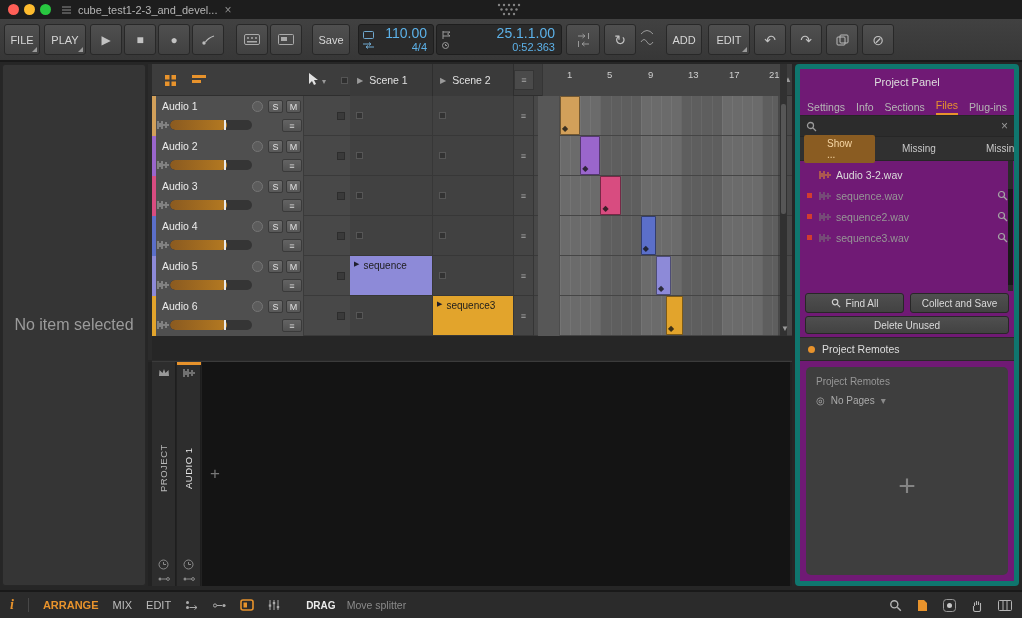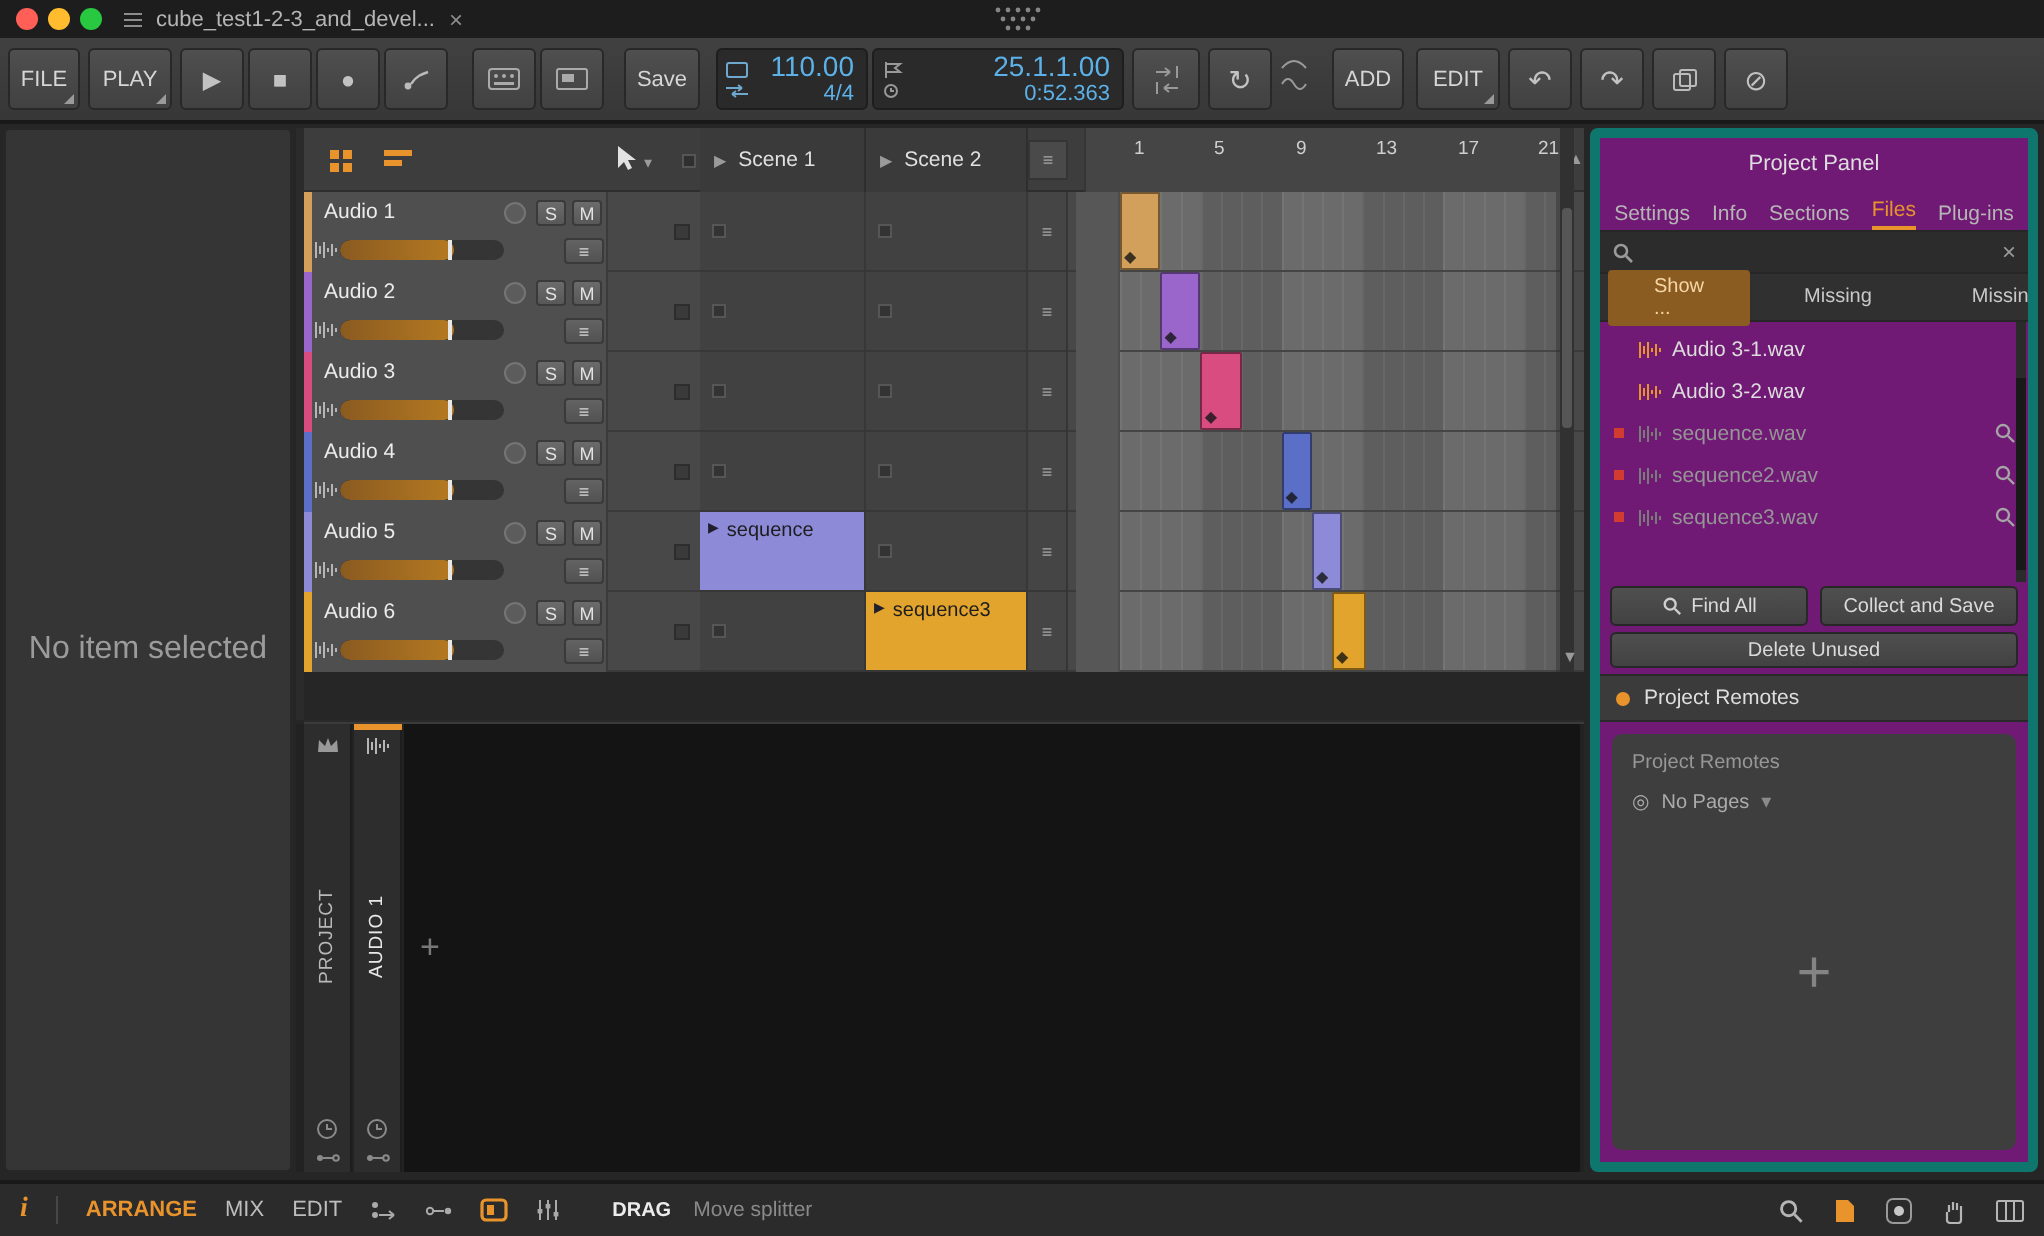--- a/index.html
+++ b/index.html
@@ -671,29 +671,20 @@
     <span class="chip">Missing</span>
   </div>
   <div class="rp-list">
     <div class="filerow">
       <span class="dot"></span>
       <span class="wfc">
           <svg width="12" height="10" viewBox="0 0 12 10">
             <path d="M1 1v8M3 3v4M5 1v8M7 4v2M9 2v6M11 4v2" stroke="currentColor"></path>
           </svg>
         </span>
-      <span>Audio 3-1.wav</span>
-    </div>
-    <div class="filerow">
-      <span class="dot"></span>
-      <span class="wfc">
-          <svg width="12" height="10" viewBox="0 0 12 10">
-            <path d="M1 1v8M3 3v4M5 1v8M7 4v2M9 2v6M11 4v2" stroke="currentColor"></path>
-          </svg>
-        </span>
       <span>Audio 3-2.wav</span>
     </div>
     <div class="filerow missing">
       <span class="dot">
           <span class="reddot"></span>
         </span>
       <span class="wfc">
           <svg width="12" height="10" viewBox="0 0 12 10">
             <path d="M1 1v8M3 3v4M5 1v8M7 4v2M9 2v6M11 4v2" stroke="currentColor"></path>
           </svg>

